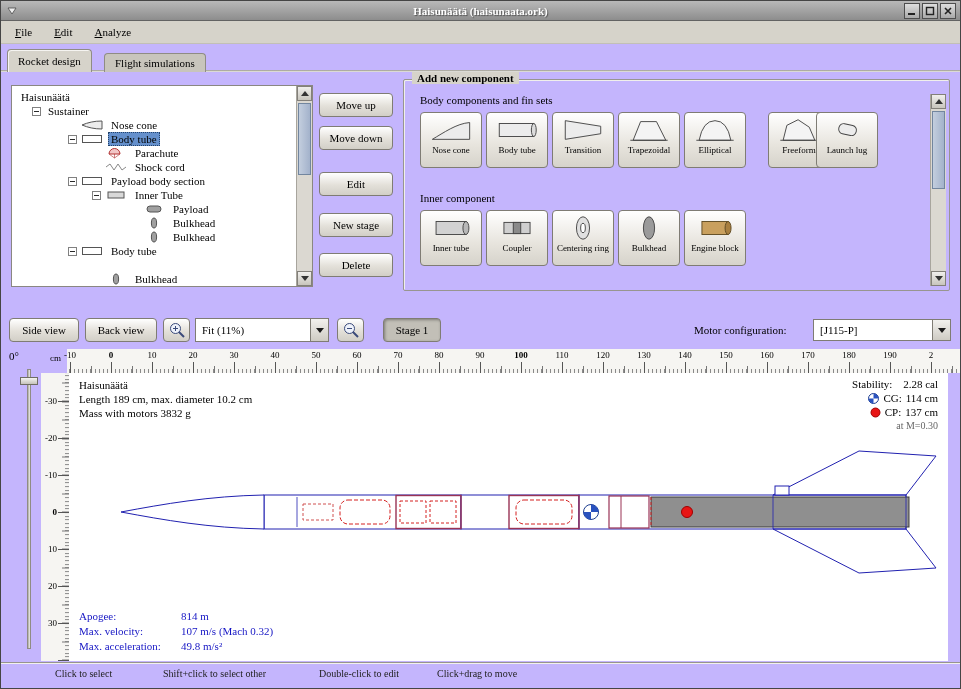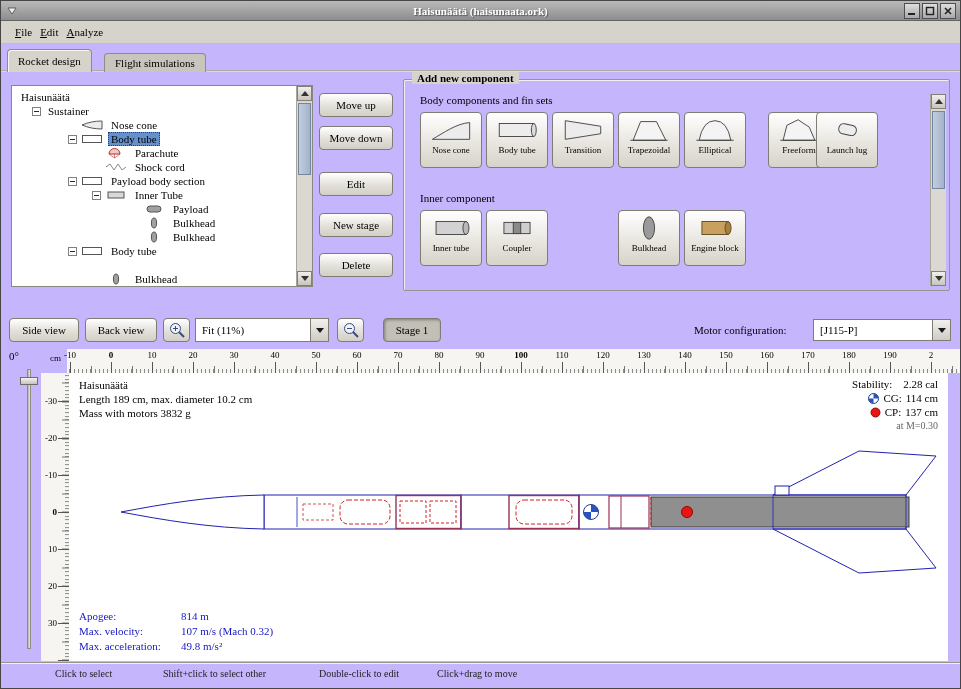--- a/index.html
+++ b/index.html
@@ -13,21 +13,21 @@
     display:flex;align-items:center;padding:0 4px}
   .titlebar .title{position:absolute;left:0;right:0;text-align:center;color:#fff;font-weight:bold;
     text-shadow:1px 1px 1px rgba(0,0,0,.45);font-size:11px}
   .win-icon{width:14px;height:14px;z-index:2;display:flex;align-items:center;justify-content:center}
   .win-btns{margin-left:auto;display:flex;gap:2px;z-index:2}
   .wbtn{width:16px;height:16px;background:linear-gradient(#dedede,#a9a9a9);border:1px solid #4e4e4e;
     display:flex;align-items:center;justify-content:center}
 
   
   .menubar{position:absolute;top:20px;left:0;right:0;height:23px;background:#d6d3ca;
-    border-bottom:1px solid #c2bfb7;display:flex;align-items:center;padding-left:10px;}
+    border-bottom:1px solid #c2bfb7;display:flex;align-items:center;padding-left:10px;gap:14px}
   .menu-item{display:inline-block;padding:2px 4px}
   .menu-item::first-letter{text-decoration:underline}
 
   
   .tabrow{position:absolute;top:43px;left:0;right:0;height:28px}
   .tabrow::after{content:"";position:absolute;left:0;right:0;bottom:0;height:2px;
     background:linear-gradient(#979489,#f2f1ee);z-index:0}
   .tab{position:absolute;bottom:0;border:1px solid #8f8c84;border-bottom:none;
     border-radius:4px 4px 0 0;background:#c8c5bc;padding:3px 10px 3px 10px}
   .tab.active{background:#d6d3ca;z-index:3;padding:5px 10px 5px 10px;
@@ -337,20 +337,29 @@
       <span class="cl">Inner tube</span>
     </div>
     <div class="cbtn" style="left:82px;top:130px">
       <span class="ic">
           <svg width="44" height="28" viewBox="0 0 44 30">
             <rect x="8" y="9" width="28" height="12" fill="#cfcfcf" stroke="#444"></rect>
             <rect x="18" y="9" width="8" height="12" fill="#8a8a8a" stroke="#444"></rect>
           </svg>
         </span>
       <span class="cl">Coupler</span>
+    </div>
+    <div class="cbtn" style="left:148px;top:130px">
+      <span class="ic">
+          <svg width="44" height="28" viewBox="0 0 44 30">
+            <ellipse cx="22" cy="15" rx="7" ry="12" fill="#e0e0e0" stroke="#444"></ellipse>
+            <ellipse cx="22" cy="15" rx="2.5" ry="5" fill="#fff" stroke="#444"></ellipse>
+          </svg>
+        </span>
+      <span class="cl">Centering ring</span>
     </div>
     <div class="cbtn" style="left:214px;top:130px">
       <span class="ic">
           <svg width="44" height="28" viewBox="0 0 44 30">
             <ellipse cx="22" cy="15" rx="6" ry="12" fill="#9a9a9a" stroke="#444"></ellipse>
           </svg>
         </span>
       <span class="cl">Bulkhead</span>
     </div>
     <div class="cbtn" style="left:280px;top:130px">

